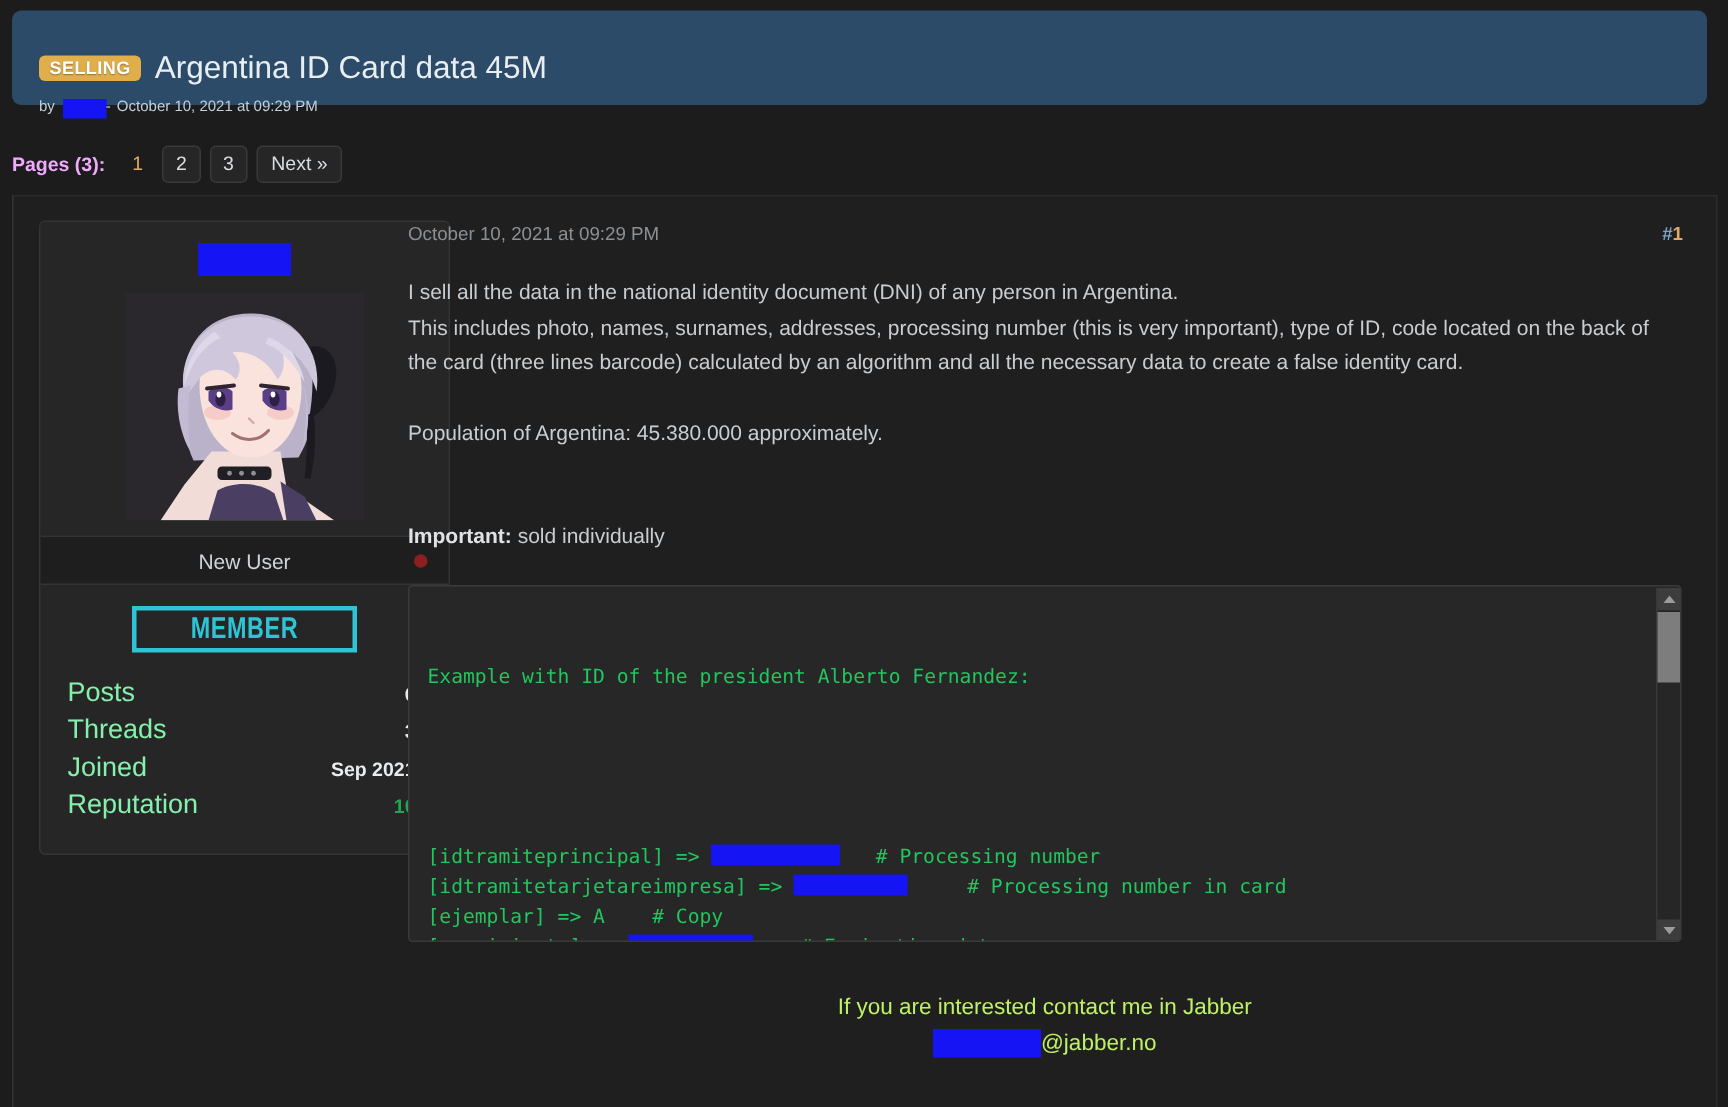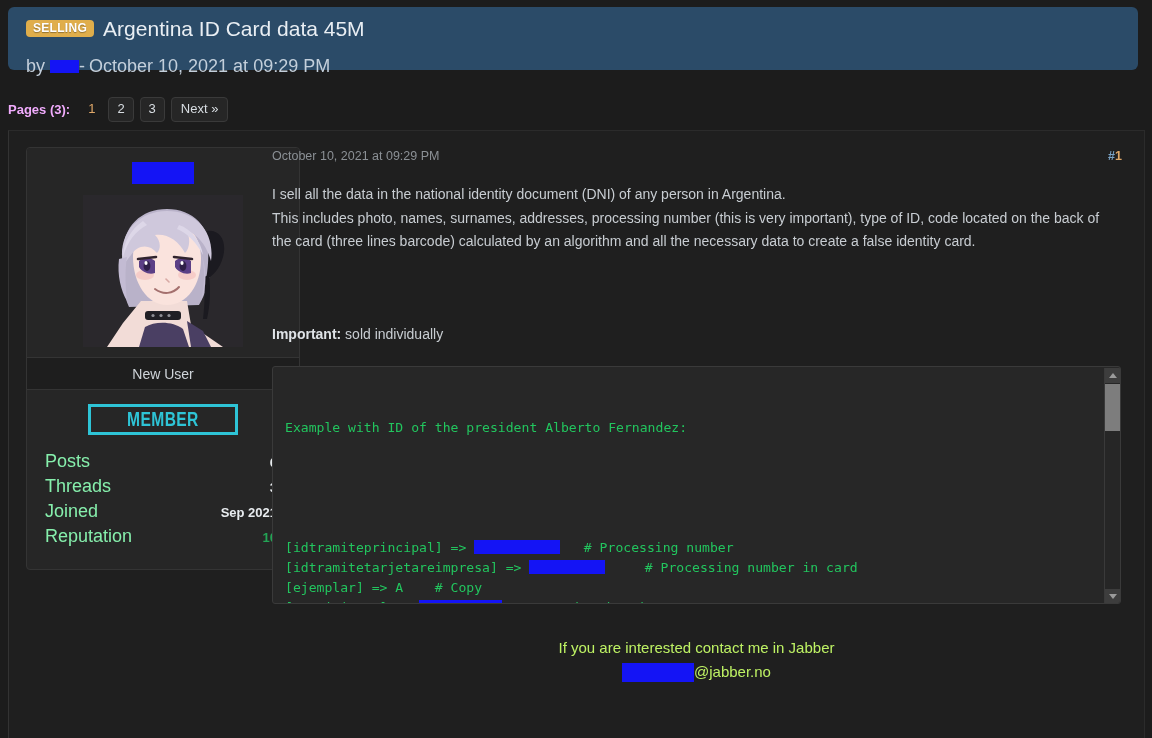--- a/index.html
+++ b/index.html
@@ -21,21 +21,21 @@
 
   
   .thread-header {
     position: absolute;
     left: 8px;
     top: 7px;
     width: 1130px;
     height: 63px;
     background: #2b4b68;
     border-radius: 6px;
-    padding: 9px 0 0 18px;
+    padding: 26px 0 0 18px;
   }
   .thread-title-row {
     display: flex;
     align-items: center;
     gap: 9px;
     height: 25px;
   }
   .selling-badge {
     display: inline-flex;
     align-items: center;
@@ -51,23 +51,23 @@
     text-shadow: 0 1px 1px rgba(0,0,0,.35);
   }
   .thread-title {
     color: #e9eef3;
     font-size: 21px;
     font-weight: 400;
     line-height: 24px;
     white-space: nowrap;
   }
   .thread-byline {
-    margin-top: 17px;
+    margin-top: 6px;
     color: #c3cfdb;
-    font-size: 18px;
+    font-size: 10px;
     line-height: 16px;
     display: flex;
     align-items: center;
     gap: 0px;
     white-space: nowrap;
   }
   .thread-byline .by { margin-right: 5px; }
   .redact {
     display: inline-block;
     background: #1414f5;
@@ -450,20 +450,21 @@
 
       <div class="post-meta">
         <span class="post-date">October 10, 2021 at 09:29 PM</span>
         <span class="post-number"><span class="hash">#</span><span>1</span></span>
       </div>
 
       <div class="post-body">
         <p>I sell all the data in the national identity document (DNI) of any person in Argentina.</p>
         <p>This includes photo, names, surnames, addresses, processing number (this is very important), type of ID, code located on the back of the card (three lines barcode) calculated by an algorithm and all the necessary data to create a false identity card.</p>
         <div class="spacer"></div>
+        <p>Population of Argentina: 45.380.000 approximately.</p>
         <div class="spacer"></div>
         <div class="spacer"></div>
         <p><strong>Important:</strong><span> sold individually</span></p>
       </div>
 
       <div class="codeblock">
         <div class="code-inner">
           <div class="code-line">Example with ID of the president Alberto Fernandez:</div>
           <div class="code-line">&nbsp;</div>
           <div id="code-lines"><div class="code-line"><span>[idtramiteprincipal] =&gt; </span><span class="rd" style="width: 86px;"></span><span>   # Processing number</span></div><div class="code-line"><span>[idtramitetarjetareimpresa] =&gt; </span><span class="rd" style="width: 76px;"></span><span>     # Processing number in card</span></div><div class="code-line"><span>[ejemplar] =&gt; A    # Copy</span></div><div class="code-line"><span>[vencimiento] =&gt; </span><span class="rd" style="width: 83px;"></span><span>    # Expiration date</span></div></div>

